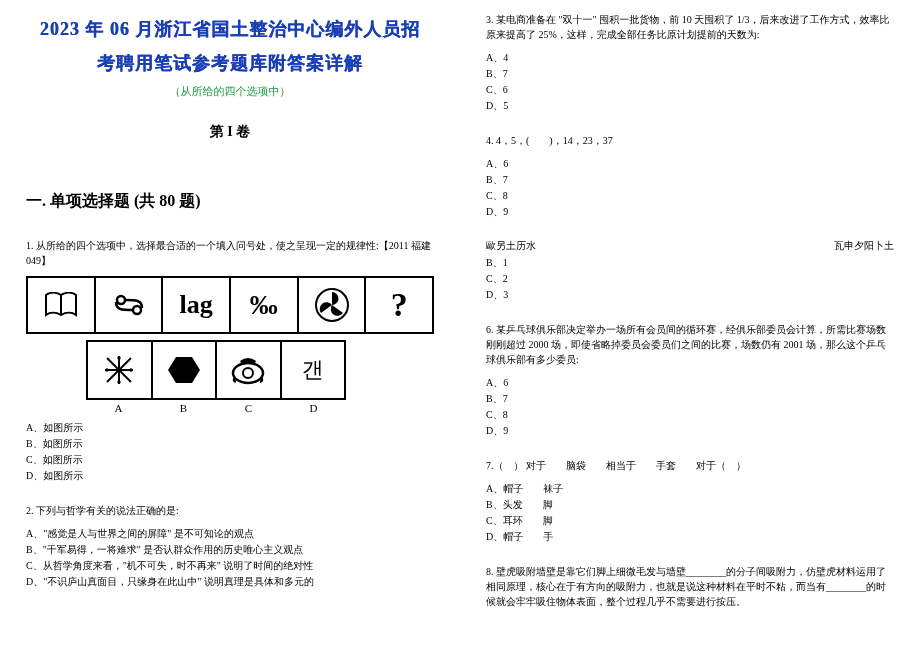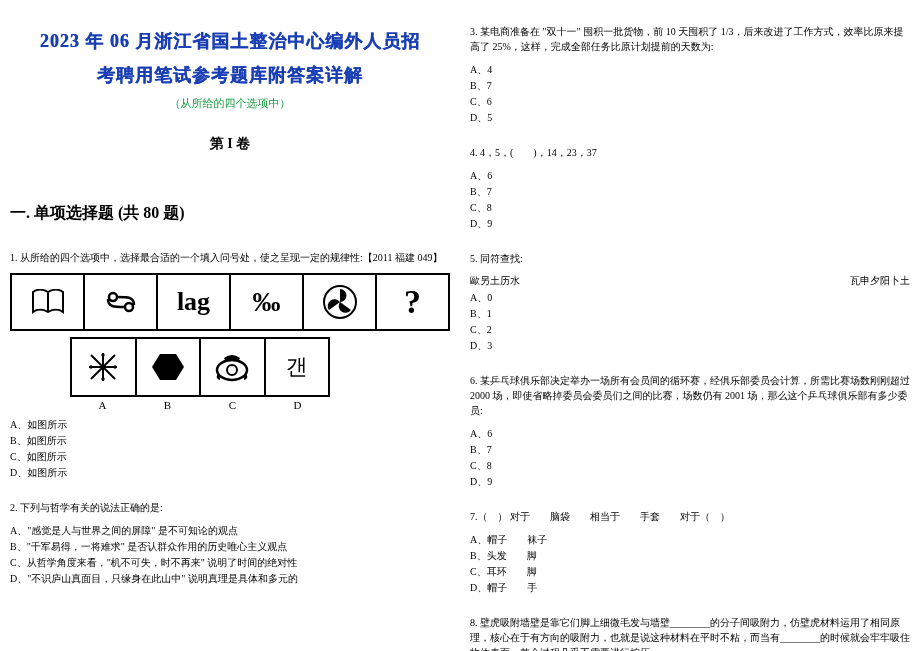--- a/index.html
+++ b/index.html
@@ -12,22 +12,21 @@
     overflow: hidden;
     position: relative;
   }
   .page {
     display: flex;
     width: 920px;
     height: 651px;
   }
   .col {
     flex: 1;
-    padding: 12px 10px;
-    margin-top: 12px;
+    padding: 12px 26px;
   }
   .col-left { border-right: 0; }
   .title {
     color: #1a3fb5;
     font-family: "KaiTi","STKaiti",serif;
     font-weight: bold;
     font-size: 18px;
     text-align: center;
     line-height: 1.9;
     letter-spacing: 1px;
@@ -213,27 +212,25 @@
       <div class="q-stem">4. 4，5，(　　)，14，23，37</div>
       <div class="opts">
         <div>A、6</div>
         <div>B、7</div>
         <div>C、8</div>
         <div>D、9</div>
       </div>
     </div>
 
     <div class="q-block">
-      <div class="q-stem">5. 同符查找:</div>
       <div class="pair-row">
         <div class="l">歐另土历水</div>
         <div class="r">瓦申夕阳卜土</div>
       </div>
       <div class="opts">
-        <div>A、0</div>
         <div>B、1</div>
         <div>C、2</div>
         <div>D、3</div>
       </div>
     </div>
 
     <div class="q-block">
       <div class="q-stem">6. 某乒乓球俱乐部决定举办一场所有会员间的循环赛，经俱乐部委员会计算，所需比赛场数刚刚超过 2000 场，即使省略掉委员会委员们之间的比赛，场数仍有 2001 场，那么这个乒乓球俱乐部有多少委员:</div>
       <div class="opts">
         <div>A、6</div>

